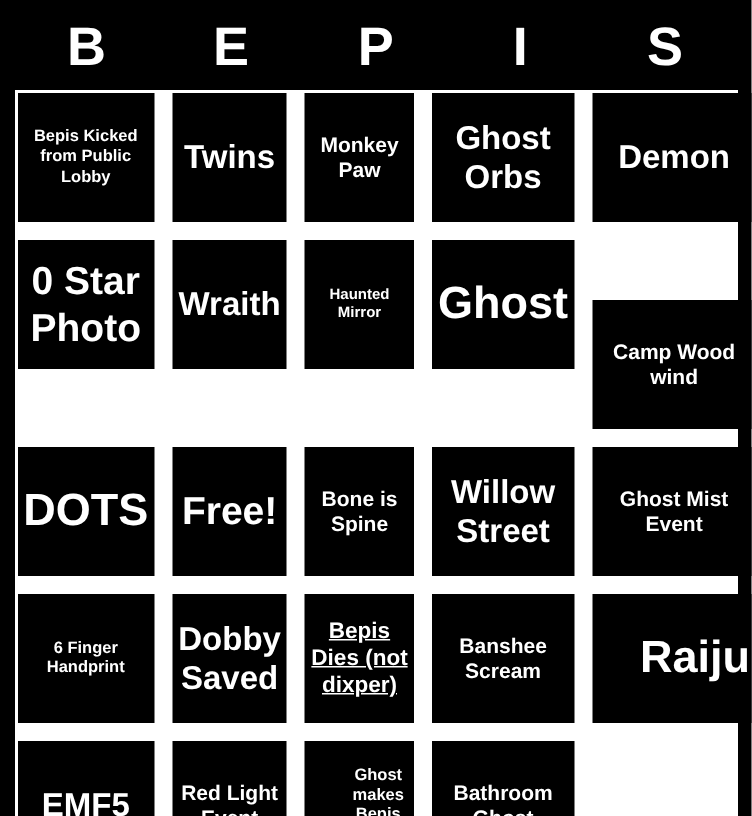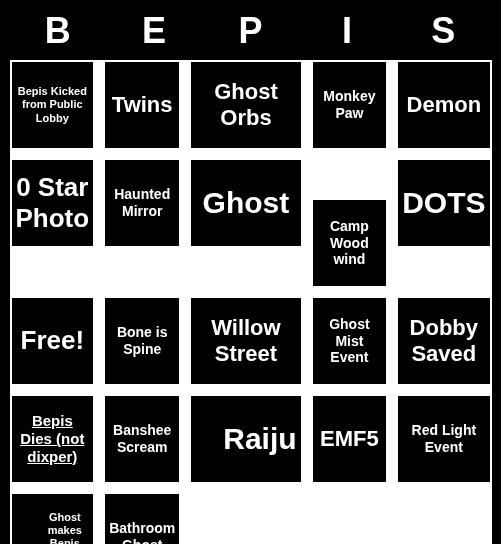--- a/index.html
+++ b/index.html
@@ -57,32 +57,34 @@
   <div class="bingo-header">
     <div class="bingo-header-cell">B</div>
     <div class="bingo-header-cell">E</div>
     <div class="bingo-header-cell">P</div>
     <div class="bingo-header-cell">I</div>
     <div class="bingo-header-cell">S</div>
   </div>
   <div class="bingo-grid" id="grid">
       <div class="bingo-cell" style="font-size: 11px;">Bepis Kicked from Public Lobby</div>
       <div class="bingo-cell" style="font-size: 22px;">Twins</div>
+      <div class="bingo-cell" style="font-size: 14px;">Monkey Paw</div>
       <div class="bingo-cell" style="font-size: 22px;">Ghost Orbs</div>
-      <div class="bingo-cell" style="font-size: 14px;">Monkey Paw</div>
       <div class="bingo-cell" style="font-size: 22px;">Demon</div>
       <div class="bingo-cell" style="font-size: 26px;">0 Star Photo</div>
-      <div class="bingo-cell" style="font-size: 14px;">Haunted Mirror</div>
+      <div class="bingo-cell" style="font-size: 22px;">Wraith</div>
+      <div class="bingo-cell" style="font-size: 10px;">Haunted Mirror</div>
       <div class="bingo-cell" style="font-size: 30px;">Ghost</div>
       <div class="bingo-cell" style="font-size: 14px; margin-top: 40px;">Camp Wood wind</div>
       <div class="bingo-cell" style="font-size: 30px;">DOTS</div>
       <div class="bingo-cell" style="font-size: 26px;">Free!</div>
       <div class="bingo-cell" style="font-size: 14px;">Bone is Spine</div>
       <div class="bingo-cell" style="font-size: 22px;">Willow Street</div>
       <div class="bingo-cell" style="font-size: 14px;">Ghost Mist Event</div>
+      <div class="bingo-cell" style="font-size: 11px;">6 Finger Handprint</div>
       <div class="bingo-cell" style="font-size: 22px;">Dobby Saved</div>
       <div class="bingo-cell" style="font-size: 15px; text-decoration: underline;">Bepis Dies (not dixper)</div>
       <div class="bingo-cell" style="font-size: 14px;">Banshee Scream</div>
       <div class="bingo-cell" style="font-size: 30px; padding-left: 32px;">Raiju</div>
       <div class="bingo-cell" style="font-size: 22px;">EMF5</div>
       <div class="bingo-cell" style="font-size: 14px;">Red Light Event</div>
       <div class="bingo-cell" style="font-size: 11px; padding-left: 29px;">Ghost makes Bepis Scream</div>
       <div class="bingo-cell" style="font-size: 14px;">Bathroom Ghost</div>
     </div>
 </div>

